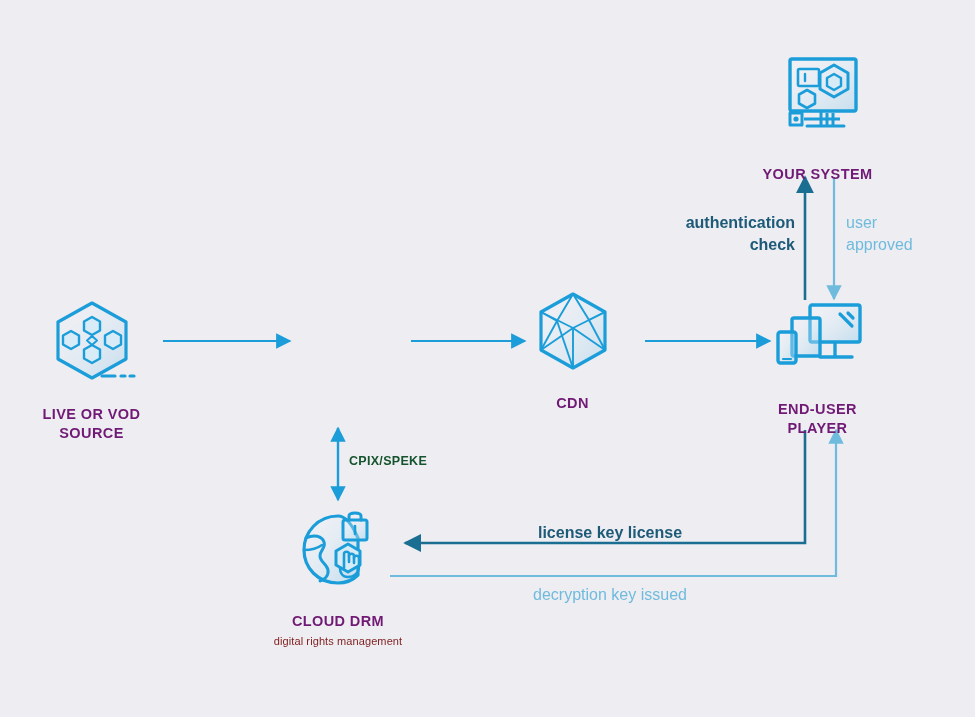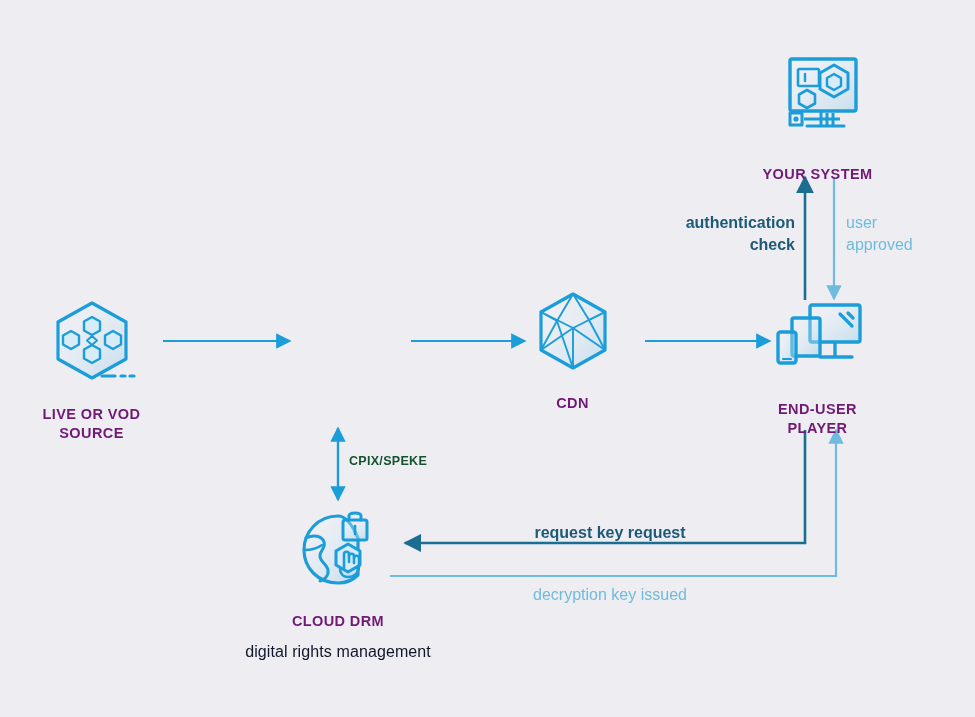--- a/index.html
+++ b/index.html
@@ -29,26 +29,26 @@
   .node-label {
     font-size: 14.5px;
     font-weight: 700;
     letter-spacing: 0.4px;
     color: #701a75;
     line-height: 1.3;
     white-space: pre-line;
     margin-top: 18px;
   }
   .node-sublabel {
-    font-size: 16px;
+    font-size: 11px;
     font-weight: 400;
     letter-spacing: 0.1px;
-    color: #0f172a;
+    color: #7f1d1d;
     line-height: 1.3;
-    margin-top: 11px;
+    margin-top: 3px;
   }
   .flow-label {
     position: absolute;
     font-size: 16px;
     line-height: 1.35;
     white-space: pre-line;
   }
   .flow-dark {
     color: #1d5a78;
     font-weight: 700;
@@ -237,17 +237,17 @@
   </div>
 
   <div class="flow-label flow-dark align-right" style="left:628px; top:212px; width:167px;">authentication
 check</div>
 
   <div class="flow-label flow-light align-left" style="left:846px; top:212px; width:110px;">user
 approved</div>
 
   <div class="flow-label flow-black align-left" style="left:349px; top:453px; width:120px;">CPIX/SPEKE</div>
 
-  <div class="flow-label flow-dark align-center" style="left:460px; top:522px; width:300px;">request key request</div>
+  <div class="flow-label flow-dark align-center" style="left:460px; top:522px; width:300px;">license key license</div>
 
   <div class="flow-label flow-light align-center" style="left:460px; top:584px; width:300px;">decryption key issued</div>
 
 </div>
 
 </body></html>

